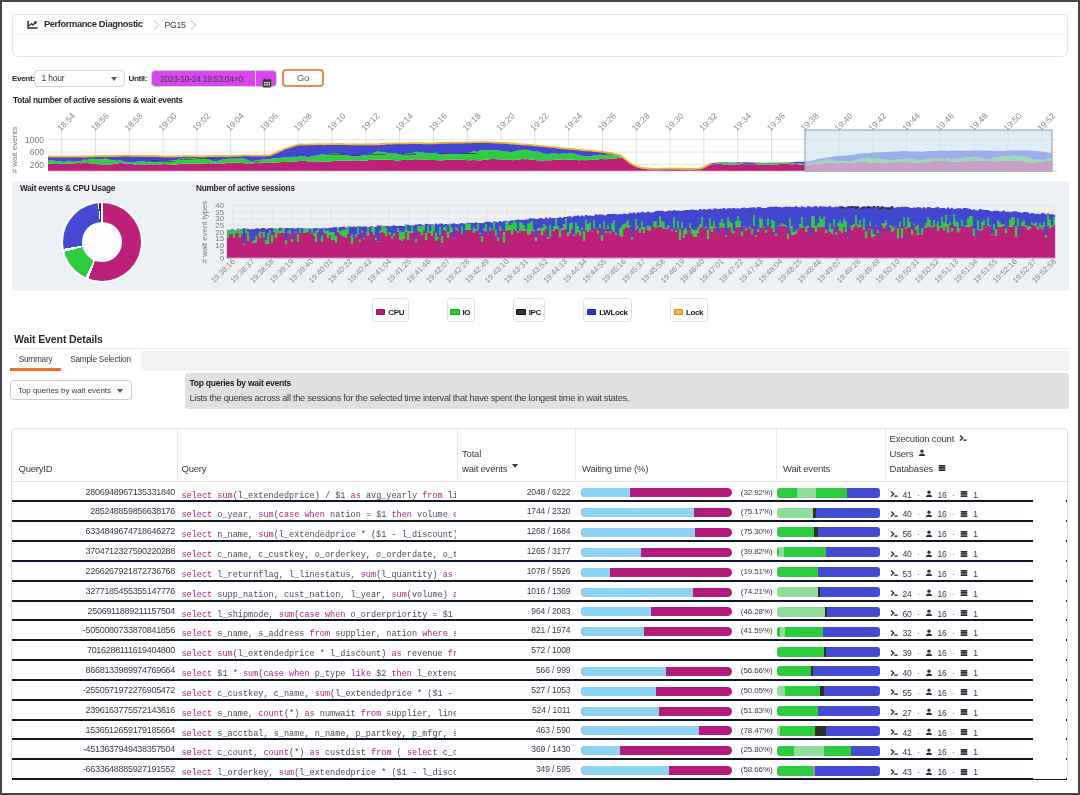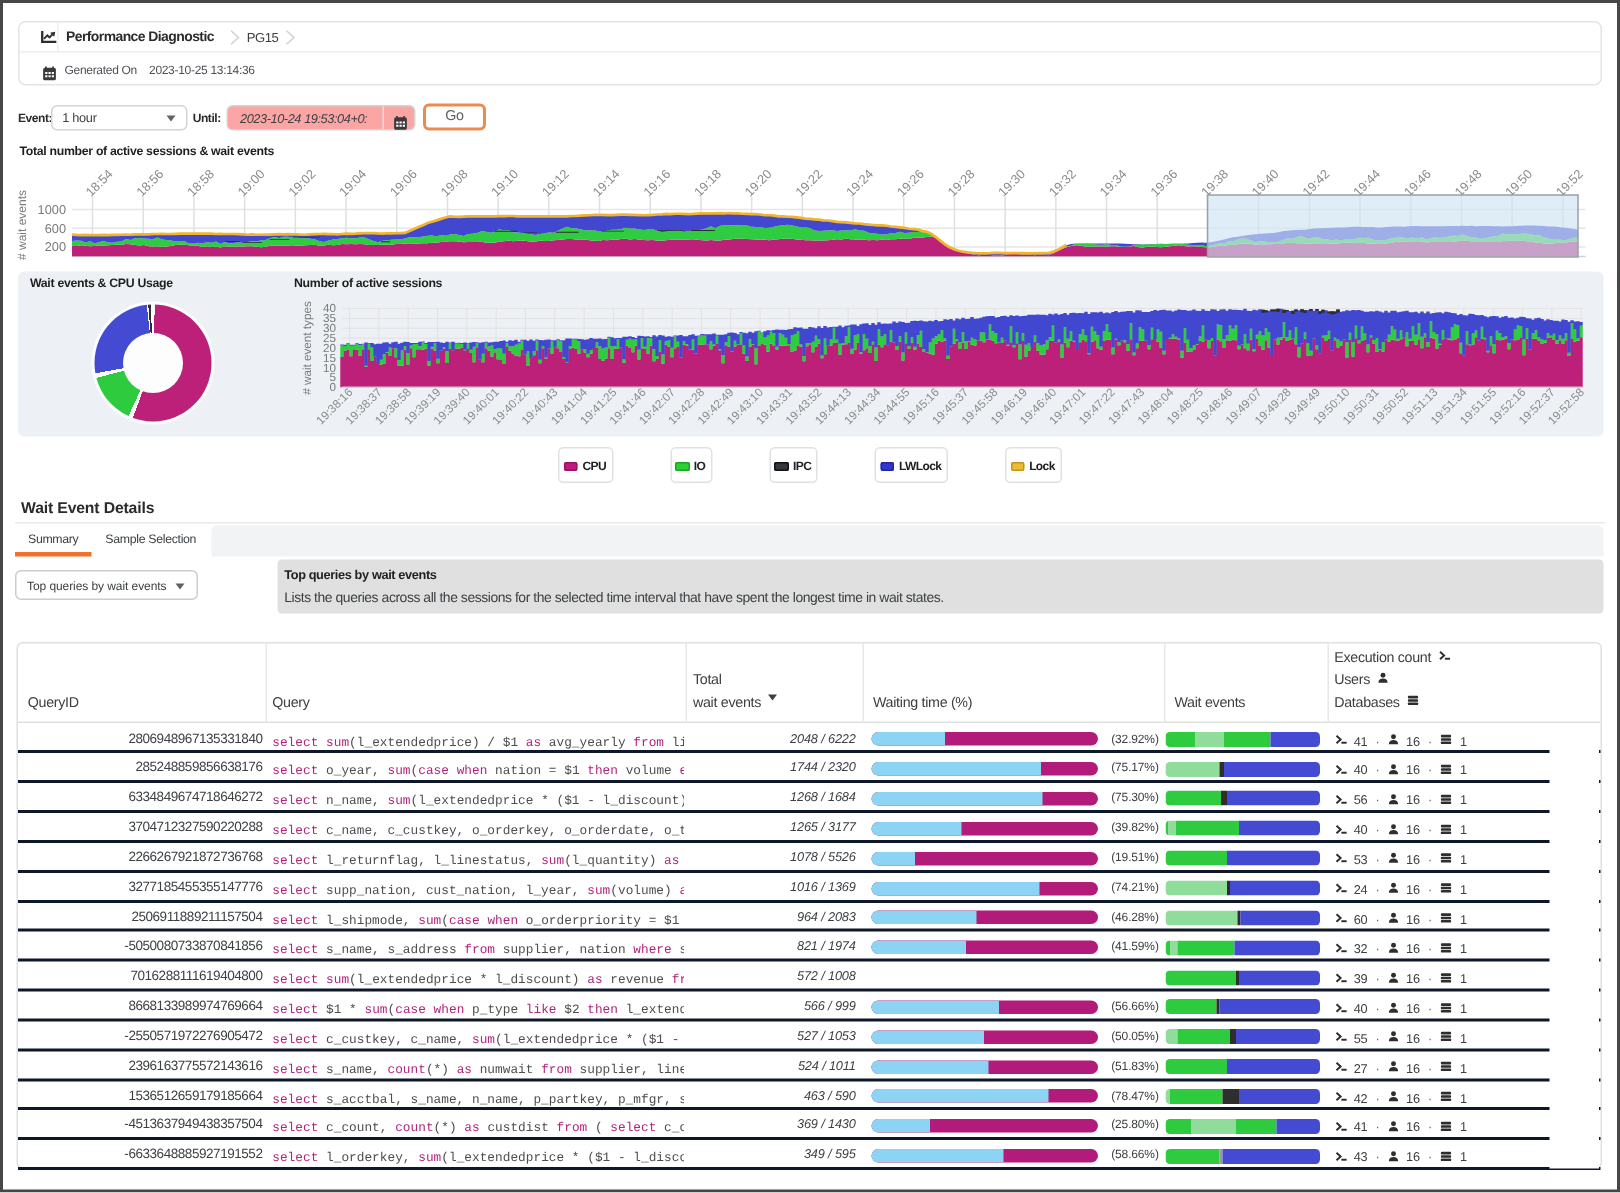--- a/index.html
+++ b/index.html
@@ -13,21 +13,21 @@
 #bc-pg { position:absolute; left:151.5px; top:4.5px; font-size:8.7px; letter-spacing:-0.3px; color:#3c4043; }
 #hrow2 { position:absolute; left:0; top:20.5px; right:0; height:21px; }
 #gen { position:absolute; left:30px; top:6px; font-size:8px; letter-spacing:-0.2px; color:#4d5156; }
 #gen b { font-weight:400; margin-right:6px; }
 
 .lbl { font-size:8px; font-weight:700; letter-spacing:-0.3px; color:#2b2b2b; }
 #lbl-last { left:12px; top:74px; }
 #sel-hour { left:33.5px; top:69.5px; width:91px; height:17px; border:1px solid #d4d4d4; border-radius:4px; font-size:8.5px; letter-spacing:-0.2px; color:#3c4043; line-height:15px; padding-left:7px; background:#fff; }
 #sel-hour:after { content:""; position:absolute; right:7px; top:6.5px; border:3px solid transparent; border-top:4px solid #5f6368; }
 #lbl-until { left:128.5px; top:74px; }
-#inp-until { left:151px; top:69.5px; width:126px; height:17px; border:1px solid #d4d4d4; border-radius:4px; background:#fca5a5;font-style:italic; }
+#inp-until { left:151px; top:69.5px; width:126px; height:17px; border:1px solid #d4d4d4; border-radius:4px; background:#d946ef; }
 #inp-until .txt { position:absolute; left:8px; top:3px; font-size:8.5px; letter-spacing:-0.28px; color:#3c4043; white-space:nowrap; width:95px; overflow:hidden; display:block; }
 #inp-until .sep { position:absolute; left:103px; top:0; bottom:0; width:1px; background:#e0e0e0; }
 #cal2 { position:absolute; left:110px; top:3px; }
 #btn-go { left:282px; top:69px; width:42px; height:18px; border:2px solid #ec8a50; border-radius:4px; background:#fff; font-size:9.5px; letter-spacing:-0.1px; color:#5f6368; text-align:center; line-height:14px; }
 
 #c1title { left:13px; top:95.5px; font-size:8.2px; font-weight:700; letter-spacing:-0.2px; color:#1f1f1f; }
 #chart1 { position:absolute; left:0px; top:104px; }
 
 #panel { left:12px; top:180.5px; width:1056.5px; height:110.5px; background:#edf0f4; border-radius:4px; }
 #donut-title { left:20px; top:184px; font-size:8.2px; font-weight:700; letter-spacing:-0.2px; color:#1f1f1f; }
@@ -61,21 +61,21 @@
 #thead { position:absolute; left:0; top:0; width:100%; height:53px; border-bottom:1px solid #e0e0e0; }
 .hsep { position:absolute; top:0; height:53px; width:1px; background:#e8e8e8; }
 .hlab { position:absolute; font-size:9.5px; letter-spacing:-0.2px; color:#3c4043; white-space:nowrap; }
 #tbody { position:absolute; left:0; top:54px; width:100%; }
 .tr { position:relative; height:19.85px; border-bottom:2px solid #0f172a; }
 .tr > div { position:absolute; top:0; height:19.85px; }
 .c-qid { left:0; width:163.5px; text-align:right; font-size:9px; letter-spacing:-0.3px; color:#3c4043; line-height:19.5px; }
 .c-q { left:170px; width:274.5px; overflow:hidden; white-space:nowrap; line-height:19.5px; }
 .sql { font-family:"Liberation Mono",monospace; font-size:8.5px; letter-spacing:0.02px; color:#4d4d4d; }
 .sql b { color:#b0247c; font-weight:400; }
-.c-tot { left:445px; width:122px; text-align:right; font-size:8.5px; letter-spacing:-0.1px; color:#3c4043; line-height:19.5px; padding-right:8px;font-style:italic; }
+.c-tot { left:445px; width:122px; text-align:right; font-size:8.5px; letter-spacing:-0.1px; color:#3c4043; line-height:19.5px; padding-right:8px; }
 .c-wt { left:569px; width:192px; }
 .pbar { position:absolute; left:0px; top:5.8px; width:151.5px; height:9px; border-radius:4.5px; background:#b21b79; overflow:hidden; }
 .pbar i { position:absolute; left:0; top:0; bottom:0; background:#8dd3f4; display:block; }
 .pct { position:absolute; right:0; top:0; font-size:8px; letter-spacing:-0.1px; color:#3c4043; line-height:19.5px; }
 .c-we { left:764.5px; width:104px; }
 .webar { position:absolute; left:0.8px; top:5.3px; width:103.4px; height:10px; border-radius:3px; overflow:hidden; display:block; }
 .webar i { display:block; float:left; height:100%; }
 .c-ex { left:878px; width:175px; line-height:19.5px; white-space:nowrap; }
 .c-ex .ic { vertical-align:-0.5px; }
 .c-ex .num { font-size:8.5px; letter-spacing:-0.2px; color:#3c4043; }
@@ -95,33 +95,20 @@
           </svg>
         </div>
       <span id="bc-title">Performance Diagnostic</span>
       <svg class="chev" style="left:139.5px" viewBox="0 0 7 10">
           <path d="M1 0.5 L6 5 L1 9.5" stroke="#d2d2d2" stroke-width="1.1" fill="none"></path>
         </svg>
       <span id="bc-pg">PG15</span>
       <svg class="chev" style="left:177px" viewBox="0 0 7 10">
           <path d="M1 0.5 L6 5 L1 9.5" stroke="#d2d2d2" stroke-width="1.1" fill="none"></path>
         </svg>
-    </div>
-    <div id="hrow2">
-      <span style="position:absolute;left:15px;top:5.5px"><svg width="10" height="10" viewBox="0 0 16 16">
-            <path d="M4.2 0.5 V2.5 M11.8 0.5 V2.5" stroke="#3a3a3a" stroke-width="1.8"></path>
-            <rect x="1.2" y="1.8" width="13.6" height="13.4" rx="2" fill="#3a3a3a"></rect>
-            <rect x="3.4" y="6.4" width="2.4" height="2.1" fill="#fff"></rect>
-            <rect x="6.9" y="6.4" width="2.4" height="2.1" fill="#fff"></rect>
-            <rect x="10.4" y="6.4" width="2.4" height="2.1" fill="#fff"></rect>
-            <rect x="3.4" y="9.9" width="2.4" height="2.1" fill="#fff"></rect>
-            <rect x="6.9" y="9.9" width="2.4" height="2.1" fill="#fff"></rect>
-            <rect x="10.4" y="9.9" width="2.4" height="2.1" fill="#fff"></rect>
-          </svg></span>
-      <span id="gen"><b>Generated On</b> 2023-10-25 13:14:36</span>
     </div>
   </div>
 
   <span id="lbl-last" class="abs lbl">Event:</span>
   <div id="sel-hour" class="abs">1 hour</div>
   <span id="lbl-until" class="abs lbl">Until:</span>
   <div id="inp-until" class="abs">
       <span class="txt">2023-10-24 19:53:04+0:</span>
       <i class="sep"></i>
     <span id="cal2"><svg width="10" height="10" viewBox="0 0 16 16">

